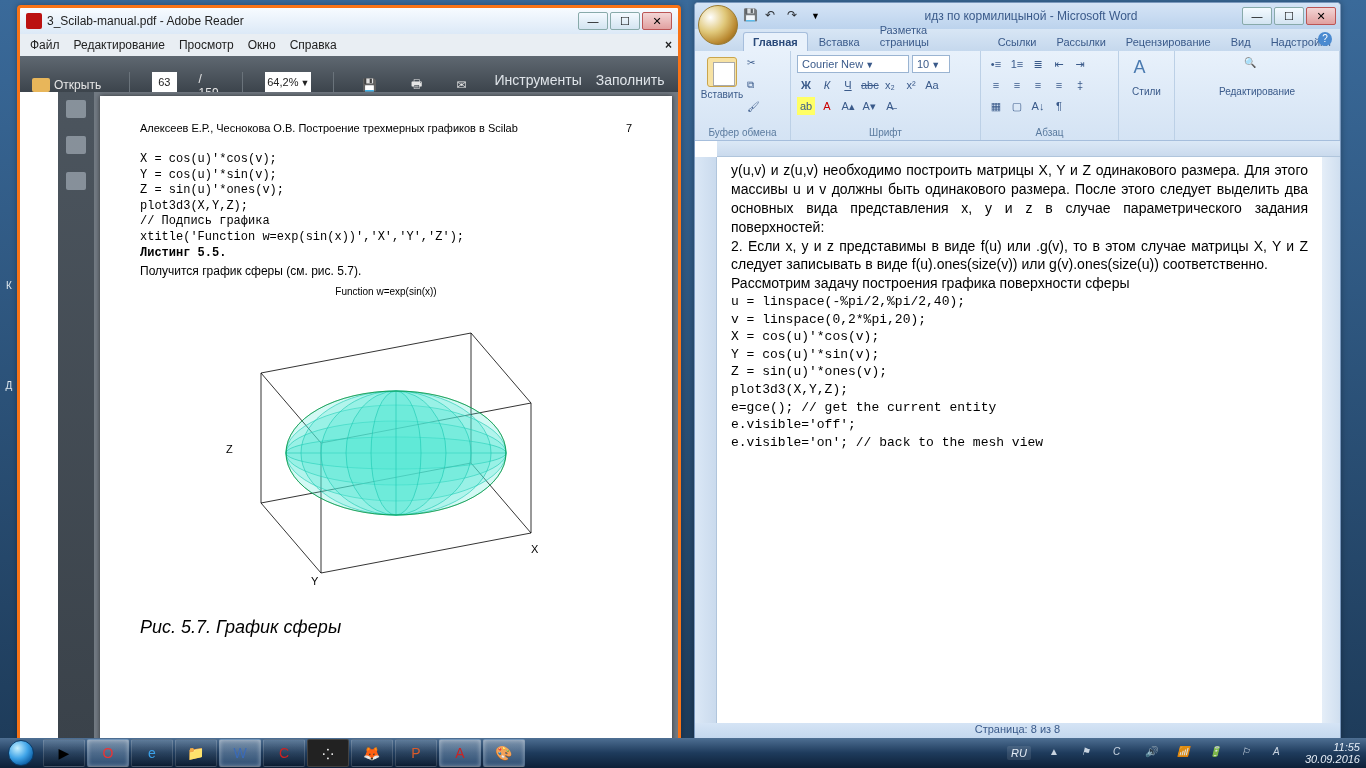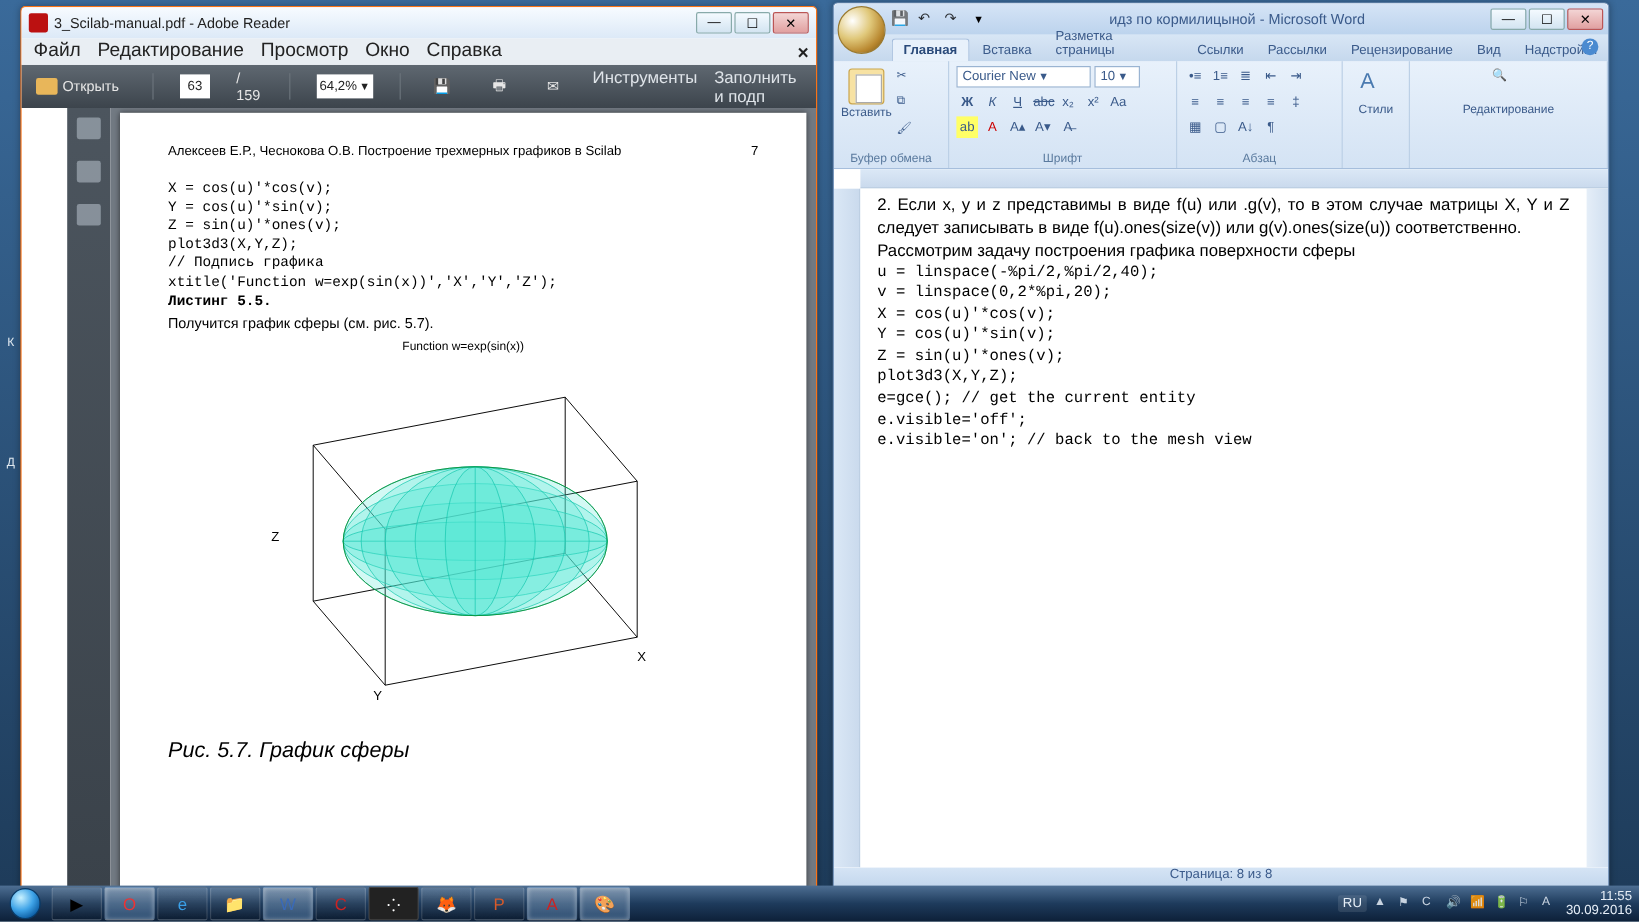--- a/index.html
+++ b/index.html
@@ -3,32 +3,32 @@
 <meta charset="utf-8">
 <style>
 * { margin:0; padding:0; box-sizing:border-box; font-family:"Segoe UI",Tahoma,sans-serif; }
 body { width:1366px; height:768px; background:linear-gradient(180deg,#3a6a9a,#1d3a58); overflow:hidden; position:relative; }
 
 
 .desk-icon { position:absolute; left:2px; width:14px; height:14px; color:#dfe8ef; font-size:10px; text-align:center; }
 .desk-icon.d1{top:280px;} .desk-icon.d2{top:380px;}
 
 
-.adobe { position:absolute; left:17px; top:5px; width:664px; height:740px; background:#fff; border:1px solid #f97316; border-radius:4px 4px 0 0; box-shadow:0 0 6px rgba(0,0,0,.3); }
+.adobe { position:absolute; left:17px; top:5px; width:664px; height:740px; background:#fff; border:3px solid #f97316; border-radius:4px 4px 0 0; box-shadow:0 0 6px rgba(0,0,0,.3); }
 .adobe-title { height:26px; background:linear-gradient(180deg,#f7fbff,#dce9f7); display:flex; align-items:center; padding:0 6px; font-size:12px; border-radius:4px 4px 0 0; }
 .adobe-title .pdf-icon{width:16px;height:16px;background:#b11;border-radius:2px;margin-right:5px;}
 .adobe-title .ttl{flex:1;color:#222;}
 .winbtns{display:flex;gap:2px;}
 .wbtn{width:30px;height:18px;border:1px solid #8aa;background:linear-gradient(180deg,#f4faff,#d3e4f1);border-radius:2px;font-size:11px;display:flex;align-items:center;justify-content:center;cursor:default;}
 .wbtn.close{background:linear-gradient(180deg,#f3d5d5,#e1a0a0);border-color:#b55;}
 
-.adobe-menu{height:22px;background:#e9eef3;display:flex;align-items:center;gap:14px;padding:0 10px;font-size:16px;color:#222;position:relative;}
+.adobe-menu{height:22px;background:#e9eef3;display:flex;align-items:center;gap:14px;padding:0 10px;font-size:12px;color:#222;position:relative;}
 .adobe-menu .mclose{position:absolute;right:6px;top:4px;font-weight:bold;cursor:default;}
 
-.adobe-toolbar{height:36px;background:linear-gradient(180deg,#5f6871,#3c444c);display:flex;align-items:center;padding:3px 6px;gap:22px;color:#e6e6e6;font-size:12px;}
+.adobe-toolbar{height:36px;background:linear-gradient(180deg,#5f6871,#3c444c);display:flex;padding:16px 6px;gap:22px;color:#e6e6e6;font-size:12px;}
 .tb-btn{height:26px;padding:0 6px;display:flex;align-items:center;gap:4px;border-radius:2px;}
 .folder-ic{width:18px;height:14px;background:#e8b65a;border-radius:2px;}
 .tb-page{width:30px;height:20px;background:#fff;color:#222;font-size:11px;text-align:center;line-height:20px;}
 .tb-sep{width:1px;height:22px;background:#6a737b;}
 .tb-zoom{width:56px;height:20px;background:#fff;color:#222;font-size:11px;text-align:center;line-height:20px;}
 .tb-right{margin-left:auto;display:flex;gap:14px;font-size:14px;color:#dfe4e9;}
 
 .adobe-body{position:absolute;top:84px;bottom:0;left:0;right:0;display:flex;margin-left:38px;}
 .adobe-side{width:36px;background:linear-gradient(180deg,#4c555e,#3a424a);display:flex;flex-direction:column;align-items:center;padding-top:8px;gap:18px;}
 .side-ic{width:20px;height:18px;background:#96a0aa;border-radius:2px;opacity:.8;}
@@ -89,21 +89,21 @@
 .view-ic{width:18px;height:14px;background:#aac4e2;border:1px solid #7a98bd;}
 .zoom-slider{width:80px;height:4px;background:#9ab4d2;border-radius:2px;position:relative;}
 .zoom-slider::after{content:"";position:absolute;left:44px;top:-4px;width:8px;height:12px;background:#6a8ab0;border-radius:2px;}
 
 
 .taskbar{position:absolute;left:0;right:0;bottom:0;height:30px;background:linear-gradient(180deg,#4e6f93 0%,#1e3b5c 50%,#0d2038 100%);display:flex;align-items:center;}
 .start{width:42px;height:30px;display:flex;align-items:center;justify-content:center;}
 .start-orb{width:26px;height:26px;border-radius:50%;background:radial-gradient(circle at 35% 30%,#c8f1ff,#3fa4e8 45%,#0a5aa0 80%);border:1px solid #0a3a66;}
 .tb-item{width:42px;height:28px;margin:0 1px;background:linear-gradient(180deg,rgba(255,255,255,.12),rgba(0,0,0,.15));border:1px solid rgba(255,255,255,.15);border-radius:2px;display:flex;align-items:center;justify-content:center;font-size:14px;}
 .tb-item.active{background:linear-gradient(180deg,rgba(255,255,255,.3),rgba(120,180,240,.3));box-shadow:inset 0 0 4px rgba(255,255,255,.4);}
-.tray{margin-left:auto;display:flex;align-items:center;gap:6px;padding-right:6px;color:#e6eef7;font-size:10px;}
+.tray{margin-left:auto;display:flex;align-items:center;gap:18px;padding-right:6px;color:#e6eef7;font-size:10px;font-style:italic;}
 .tray-ic{width:14px;height:14px;opacity:.85;}
 .clock{text-align:right;line-height:1.1;font-size:11px;}
 .lang{background:rgba(255,255,255,.1);padding:1px 4px;border-radius:2px;font-size:11px;}
 .chev{font-size:9px;margin-left:2px;}
 </style>
 </head>
 <body>
 
 <div class="desk-icon d1">К</div>
 <div class="desk-icon d2">Д</div>
@@ -314,20 +314,21 @@
       </div>
     </div>
   </div>
 
   <div class="word-body">
     <div class="hruler"></div>
     <div class="doc-wrap">
       <div class="vruler"></div>
       <div class="doc-scroll">
         <div class="doc">
+          <p class="just">y(u,v) и z(u,v) необходимо построить матрицы X, Y и Z одинакового размера. Для этого массивы u и v должны быть одинакового размера. После этого следует выделить два основных вида представления x, y и z в случае параметрического задания поверхностей:</p>
           <p class="just">2. Если x, y и z представимы в виде f(u) или .g(v), то в этом случае матрицы X, Y и Z следует записывать в виде f(u).ones(size(v)) или g(v).ones(size(u)) cоответственно.</p>
           <p>Рассмотрим задачу построения графика поверхности сферы</p>
           <div class="mono">u = linspace(-%pi/2,%pi/2,40);
 v = linspace(0,2*%pi,20);
 X = cos(u)'*cos(v);
 Y = cos(u)'*sin(v);
 Z = sin(u)'*ones(v);
 plot3d3(X,Y,Z);
 e=gce(); // get the current entity
 e.visible='off';

